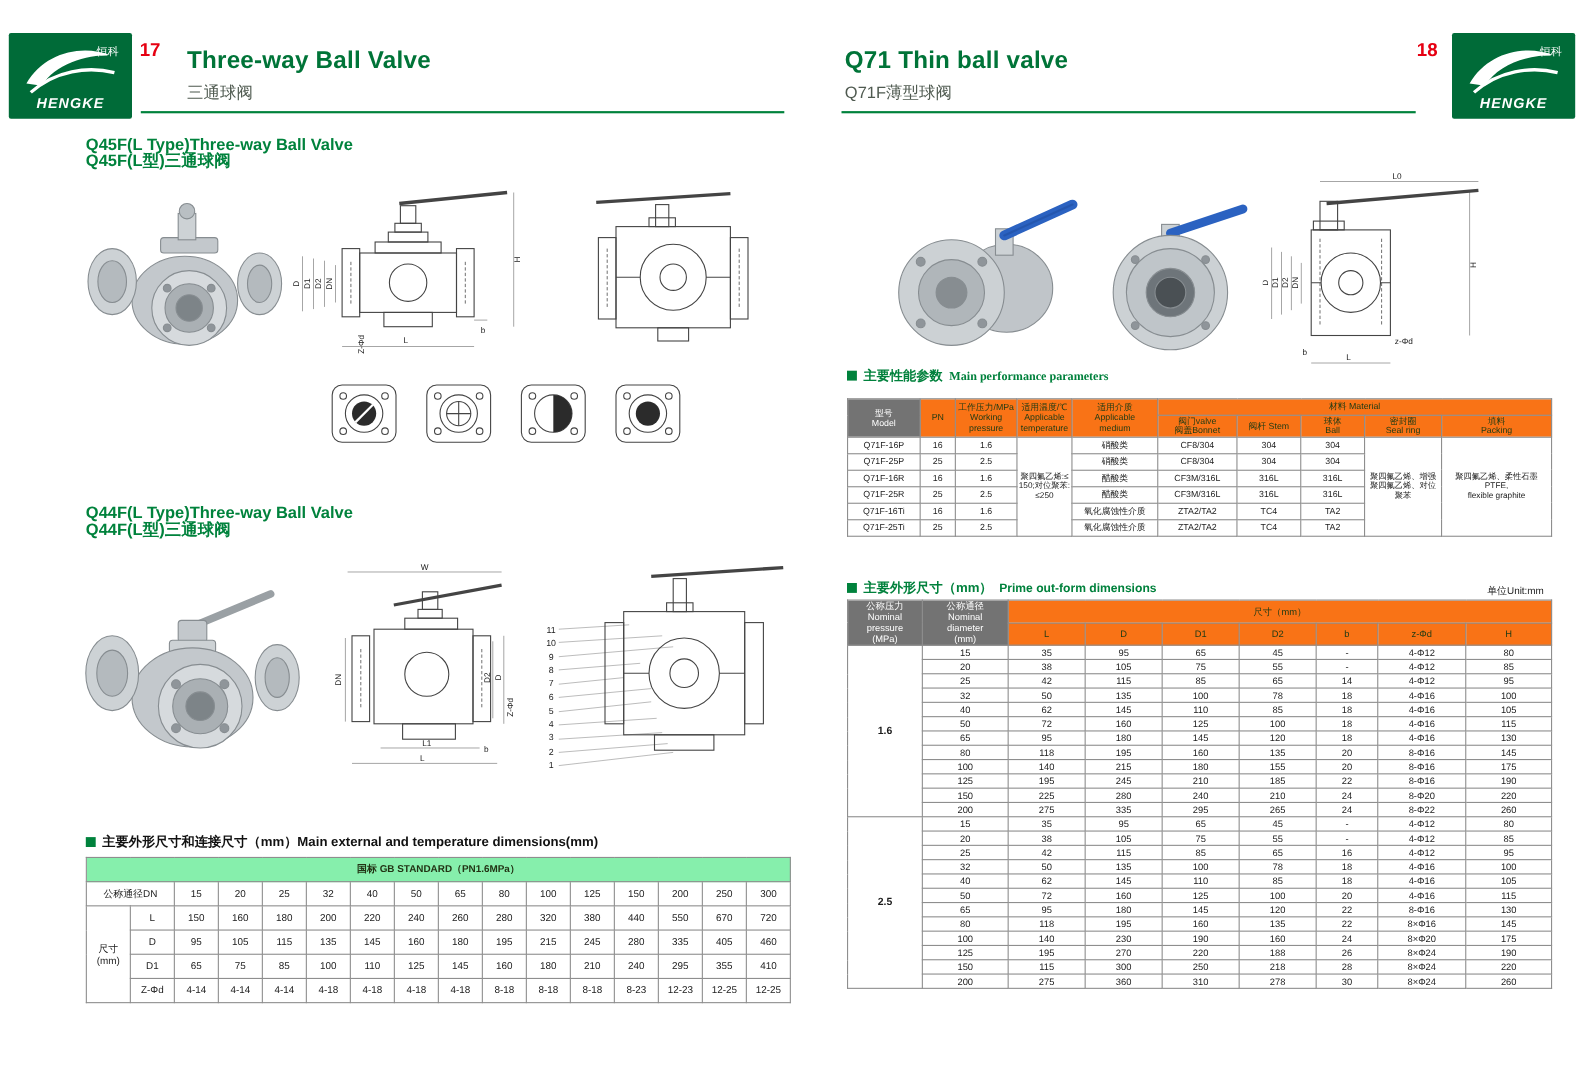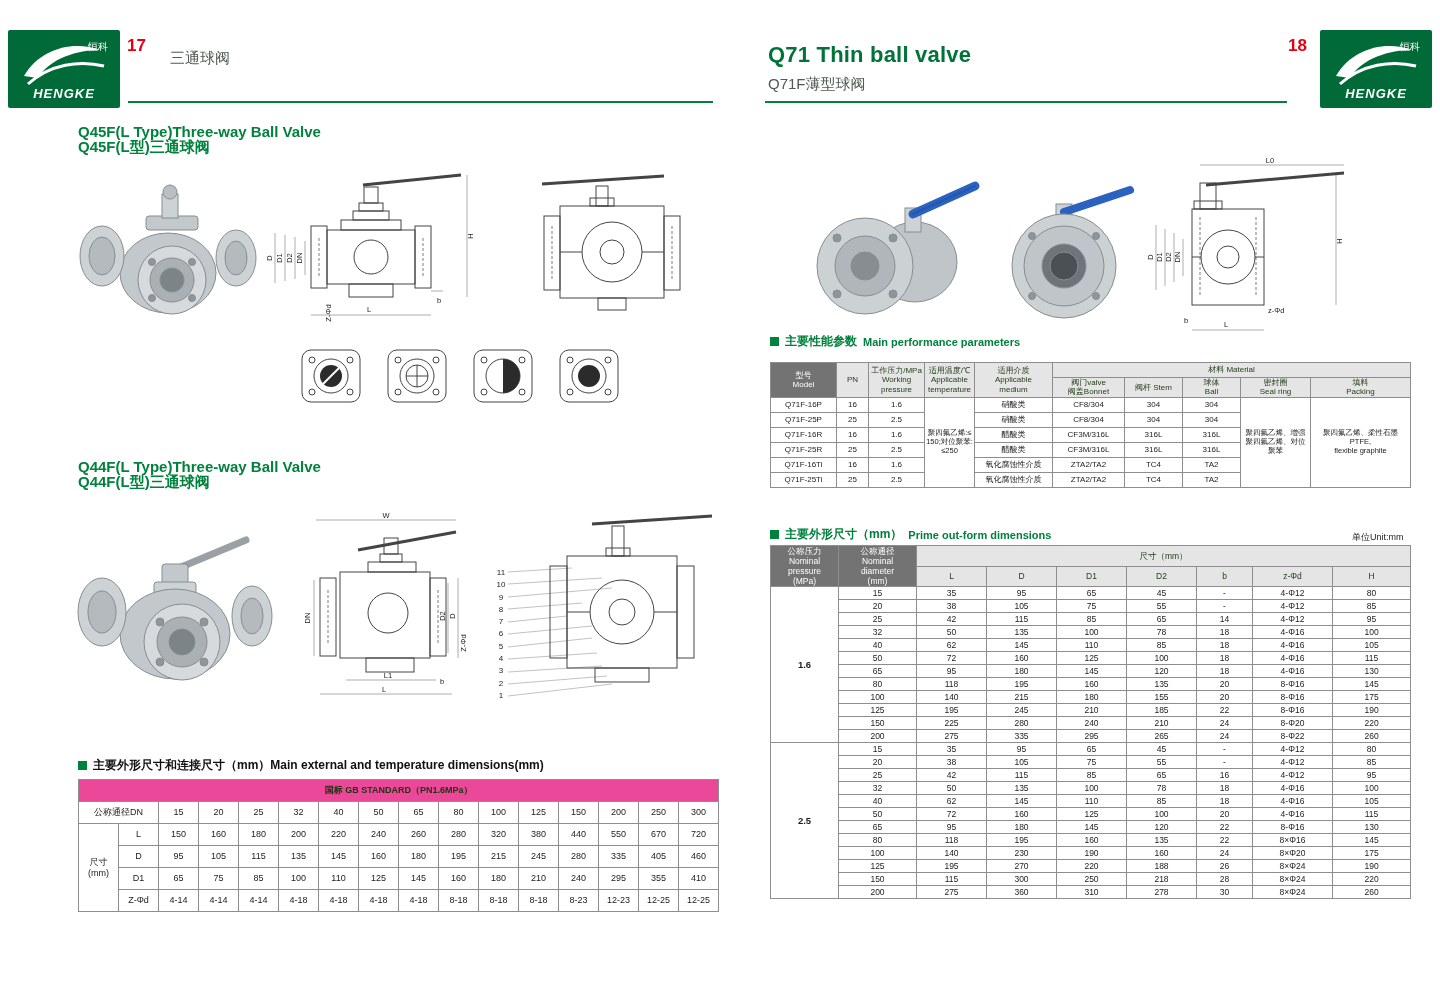--- a/index.html
+++ b/index.html
@@ -25,22 +25,22 @@
   .tbl-title.dark{color:#111;}
   .tbl-title.green{color:#00813c;}
   .unit{font-size:9px;color:#222;}
 
   
   table{border-collapse:collapse;table-layout:fixed;background:#fff;}
   td{border:1px solid #8e8e8e;text-align:center;vertical-align:middle;font-size:8.5px;padding:0 1px;line-height:1.18;}
   .pre{white-space:pre-line;}
   .wrap{word-break:break-all;}
   .dk{background:#737373;color:#fff;font-size:7.5px;}
-  .lt{background:#e5e5e5;color:#1d3a14;font-size:7.5px;text-align:center;}
-  .band{background:#ec4899;font-weight:bold;font-size:10px;height:19px;color:#223314;}
+  .lt{background:#f97316;color:#1d3a14;font-size:7.5px;text-align:center;}
+  .band{background:#86efac;font-weight:bold;font-size:10px;height:19px;color:#223314;}
   #gb-table{width:640px;}
   #gb-table td{height:22px;font-size:9px;}
   #perf-table{width:640px;}
   #perf-table td{height:15px;font-size:8px;}
   #perf-table td.small{font-size:7.5px;}
   #out-table{width:640px;}
   #out-table td{height:13px;font-size:8.5px;padding:0;}
   #out-table td.grp{font-size:9.5px;font-weight:bold;}
 
   
@@ -53,20 +53,21 @@
 <div class="abs logo" style="left:8px;top:30px;">
   <svg viewBox="0 0 112 78" width="112" height="78">
     <text x="80" y="20" font-size="10" fill="#fff">恒科</text>
     <path d="M16 46 C32 18, 66 10, 92 20 C70 20, 42 28, 30 48 Z" fill="#ffffff"></path>
     <path d="M20 54 C42 34, 72 30, 96 36" stroke="#ffffff" stroke-width="3" fill="none"></path>
     <text x="56" y="68" font-size="13" font-style="italic" font-weight="bold" fill="#fff" text-anchor="middle" letter-spacing="1">HENGKE</text>
   </svg>
 </div>
 <div class="abs pagenum" style="left:127px;top:36px;">17</div>
 <div class="abs" style="left:170px;top:42px;">
+  <div class="page-title">Three-way Ball Valve</div>
   <div class="page-subtitle">三通球阀</div>
 </div>
 <div class="abs rule" style="left:128px;top:101px;width:585px;"></div>
 
 <div class="abs" style="left:768px;top:42px;">
   <div class="page-title">Q71 Thin ball valve</div>
   <div class="page-subtitle">Q71F薄型球阀</div>
 </div>
 <div class="abs rule" style="left:765px;top:101px;width:522px;"></div>
 <div class="abs pagenum" style="left:1288px;top:36px;">18</div>
@@ -494,21 +495,21 @@
       <text transform="rotate(-90 14 102)" x="14" y="102" text-anchor="middle">D1</text>
       <text transform="rotate(-90 23 102)" x="23" y="102" text-anchor="middle">D2</text>
       <text transform="rotate(-90 32 102)" x="32" y="102" text-anchor="middle">DN</text>
       <text x="120" y="158">z-Φd</text>
       <text x="36" y="168">b</text>
       <text x="78" y="172" text-anchor="middle">L</text>
     </g>
   </svg>
 </div>
 
-<div class="abs tbl-title green" style="left:770px;top:333px;">
+<div class="abs tbl-title green" style="left:770px;top:333px;font-family:Liberation Serif, serif;">
   <span class="sq"></span>
   <span class="cn">主要性能参数</span>
   <span class="en">Main performance parameters</span>
 </div>
 <table id="perf-table" class="abs" style="left:770px;top:362px;">
   <colgroup>
     <col style="width:66px">
       <col style="width:32px">
       <col style="width:56px">
       <col style="width:50px">

